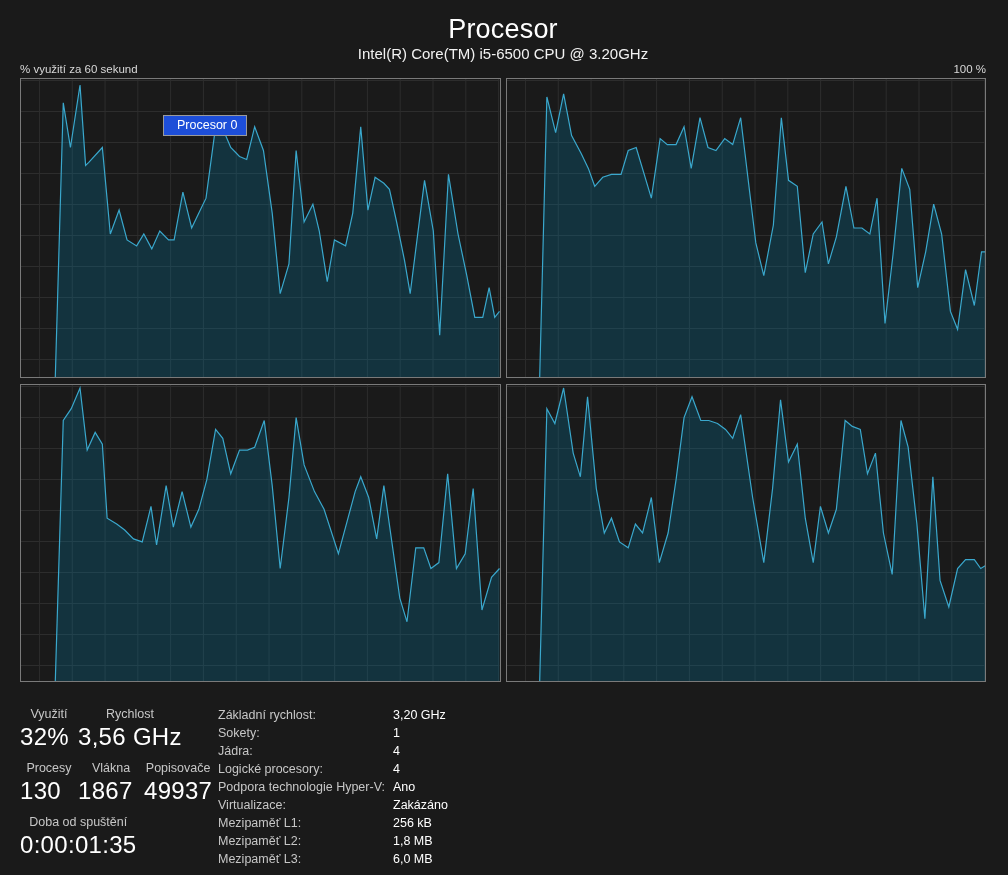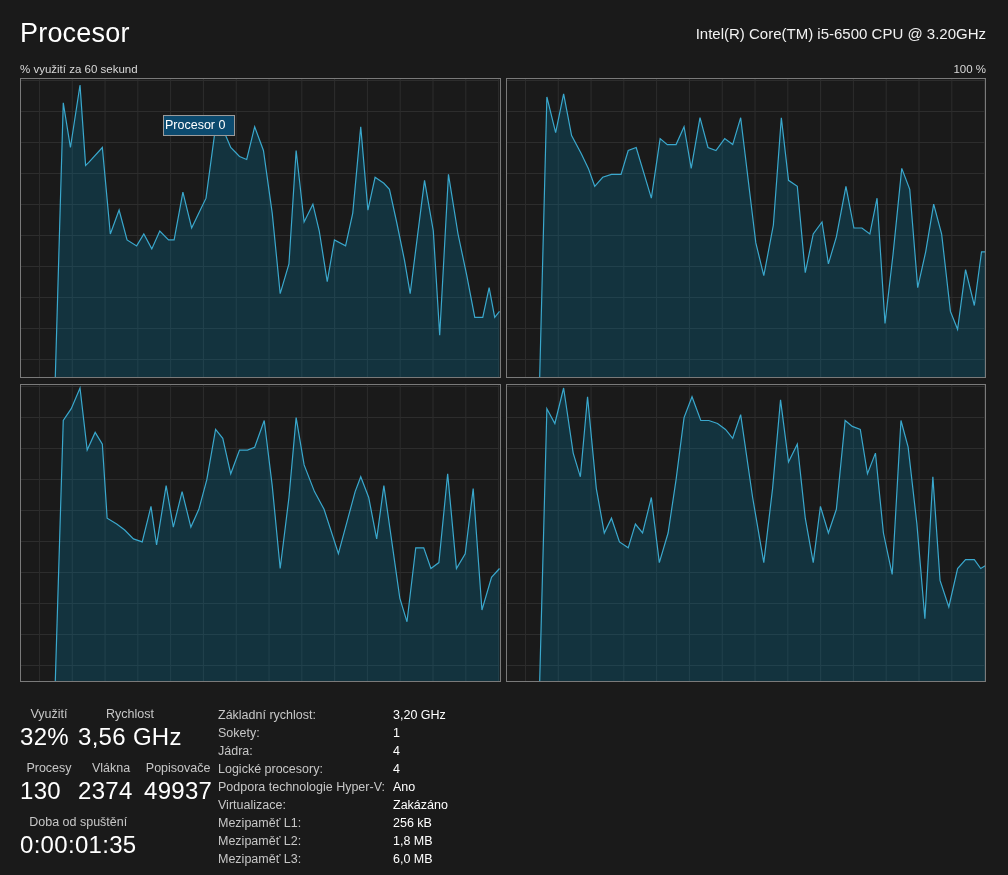--- a/index.html
+++ b/index.html
@@ -1,33 +1,33 @@
 <!DOCTYPE html>
 <html><head>
 <meta charset="utf-8">
 <style>
   * { margin:0; padding:0; box-sizing:border-box; }
   html,body { width:1008px; height:875px; background:#1a1a1a; overflow:hidden;
     font-family:"Liberation Sans", sans-serif; color:#ffffff; }
   .page { padding:14px 22px 0 20px; }
 
-  .header-row { display:flex; justify-content:space-between; align-items:center; height:38px; }
+  .header-row { display:flex; justify-content:space-between; align-items:center; height:38px;flex-direction:column; }
   .page-title { font-size:27px; font-weight:300; letter-spacing:0.2px; }
   .cpu-name  { font-size:15px; font-weight:400; color:#f2f2f2; }
 
   .axis-row { display:flex; justify-content:space-between; align-items:flex-end;
     font-size:11.5px; color:#d8d8d8; margin-top:8px; margin-bottom:3px; height:15px; }
 
   .charts { position:relative; display:grid; grid-template-columns:1fr 1fr;
     grid-template-rows:300px 298px; gap:6px 5px; }
   .chart-cell { border:1px solid #7a7a7a; background:#1a1a1a; }
   .chart-cell svg { display:block; width:100%; height:100%; }
 
-  .tooltip { position:absolute; left:143px; top:37px; background:#0c4a6e;
-    border:1px solid #9a9a9a; color:#ffffff; font-size:12.5px; padding:2px 9px 3px 1px;
+  .tooltip { position:absolute; left:143px; top:37px; background:#1d4ed8;
+    border:1px solid #9a9a9a; color:#ffffff; font-size:12.5px; padding:2px 9px 3px 13px;
     white-space:nowrap; z-index:5; }
 
   .stats { display:flex; margin-top:24px; }
   .stats-left { width:198px; flex:0 0 198px; }
   .stat-row { display:flex; margin-bottom:9px; }
   .stat { margin-right:0; }
   .stat-label { font-size:12.5px; color:#c7c7c7; line-height:16px;text-align:center; }
   .stat-value { font-size:24px; font-weight:300; color:#ffffff; line-height:29px; letter-spacing:0.3px; }
   .w58 { width:58px; } .w66 { width:66px; }
 
@@ -199,21 +199,21 @@
           <div class="stat-value">3,56 GHz</div>
         </div>
       </div>
       <div class="stat-row">
         <div class="stat w58">
           <div class="stat-label">Procesy</div>
           <div class="stat-value">130</div>
         </div>
         <div class="stat w66">
           <div class="stat-label">Vlákna</div>
-          <div class="stat-value">2374</div>
+          <div class="stat-value">1867</div>
         </div>
         <div class="stat">
           <div class="stat-label">Popisovače</div>
           <div class="stat-value">49937</div>
         </div>
       </div>
       <div class="stat-row">
         <div class="stat">
           <div class="stat-label">Doba od spuštění</div>
           <div class="stat-value">0:00:01:35</div>

